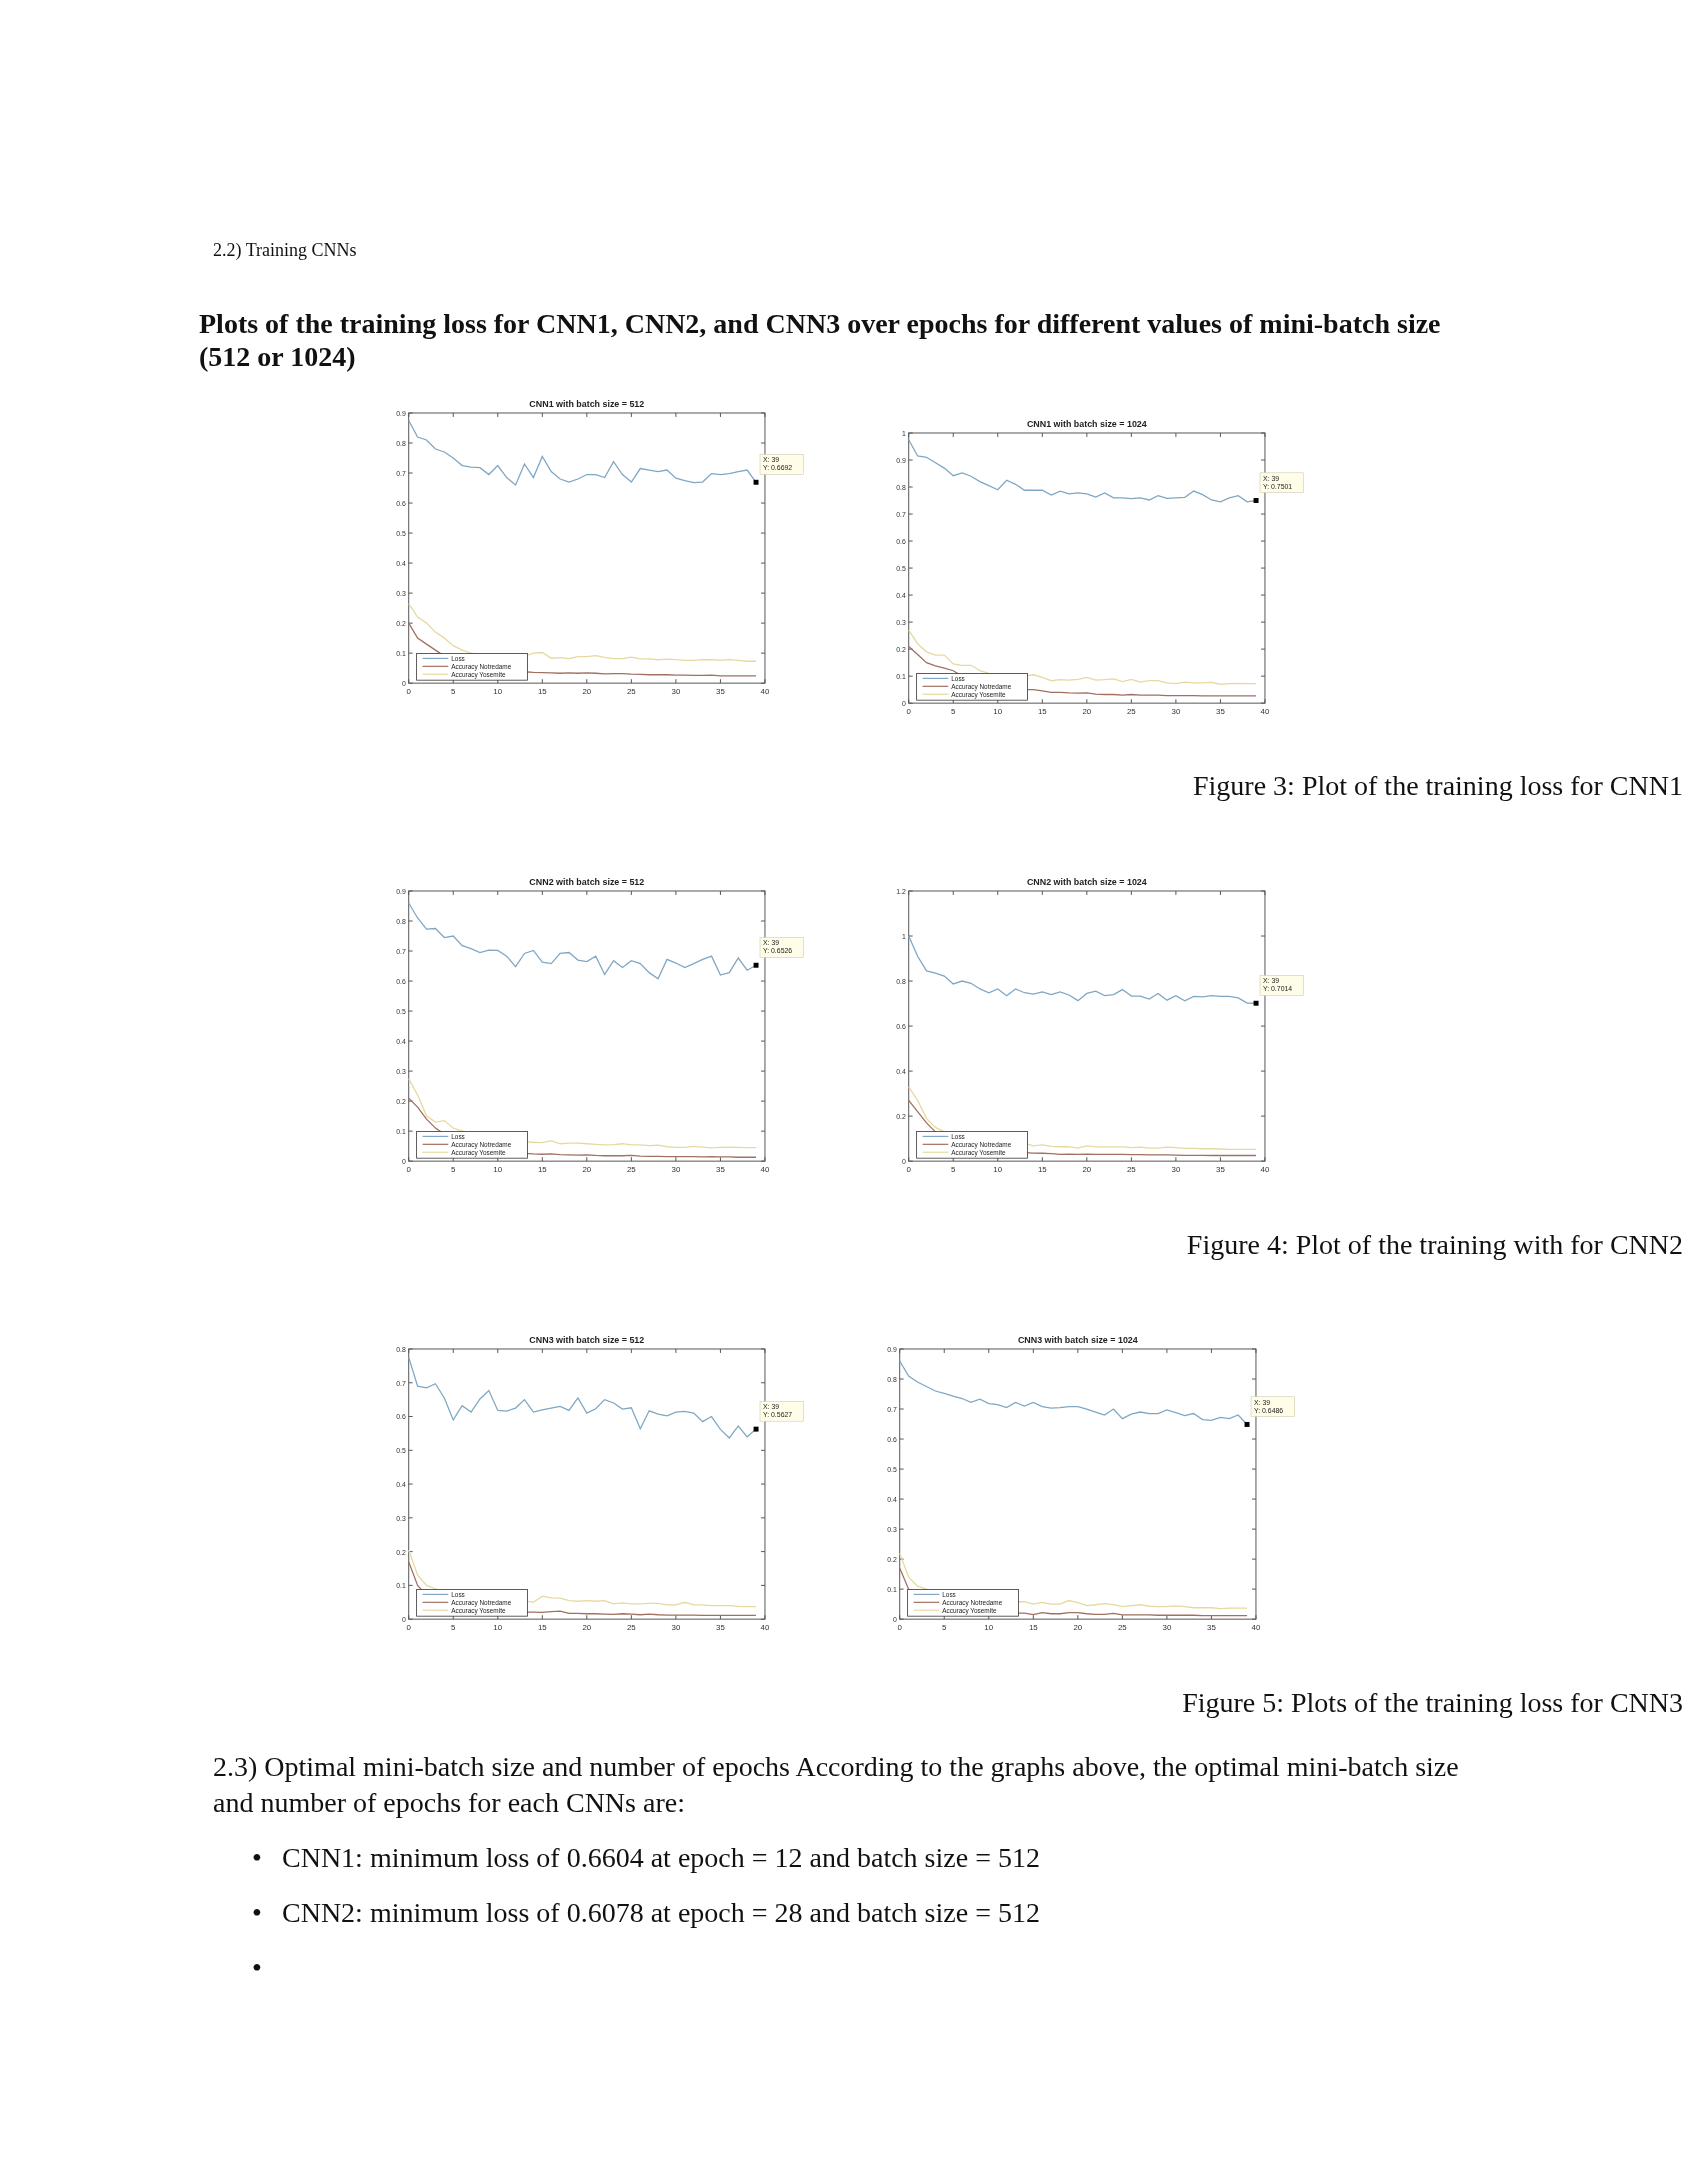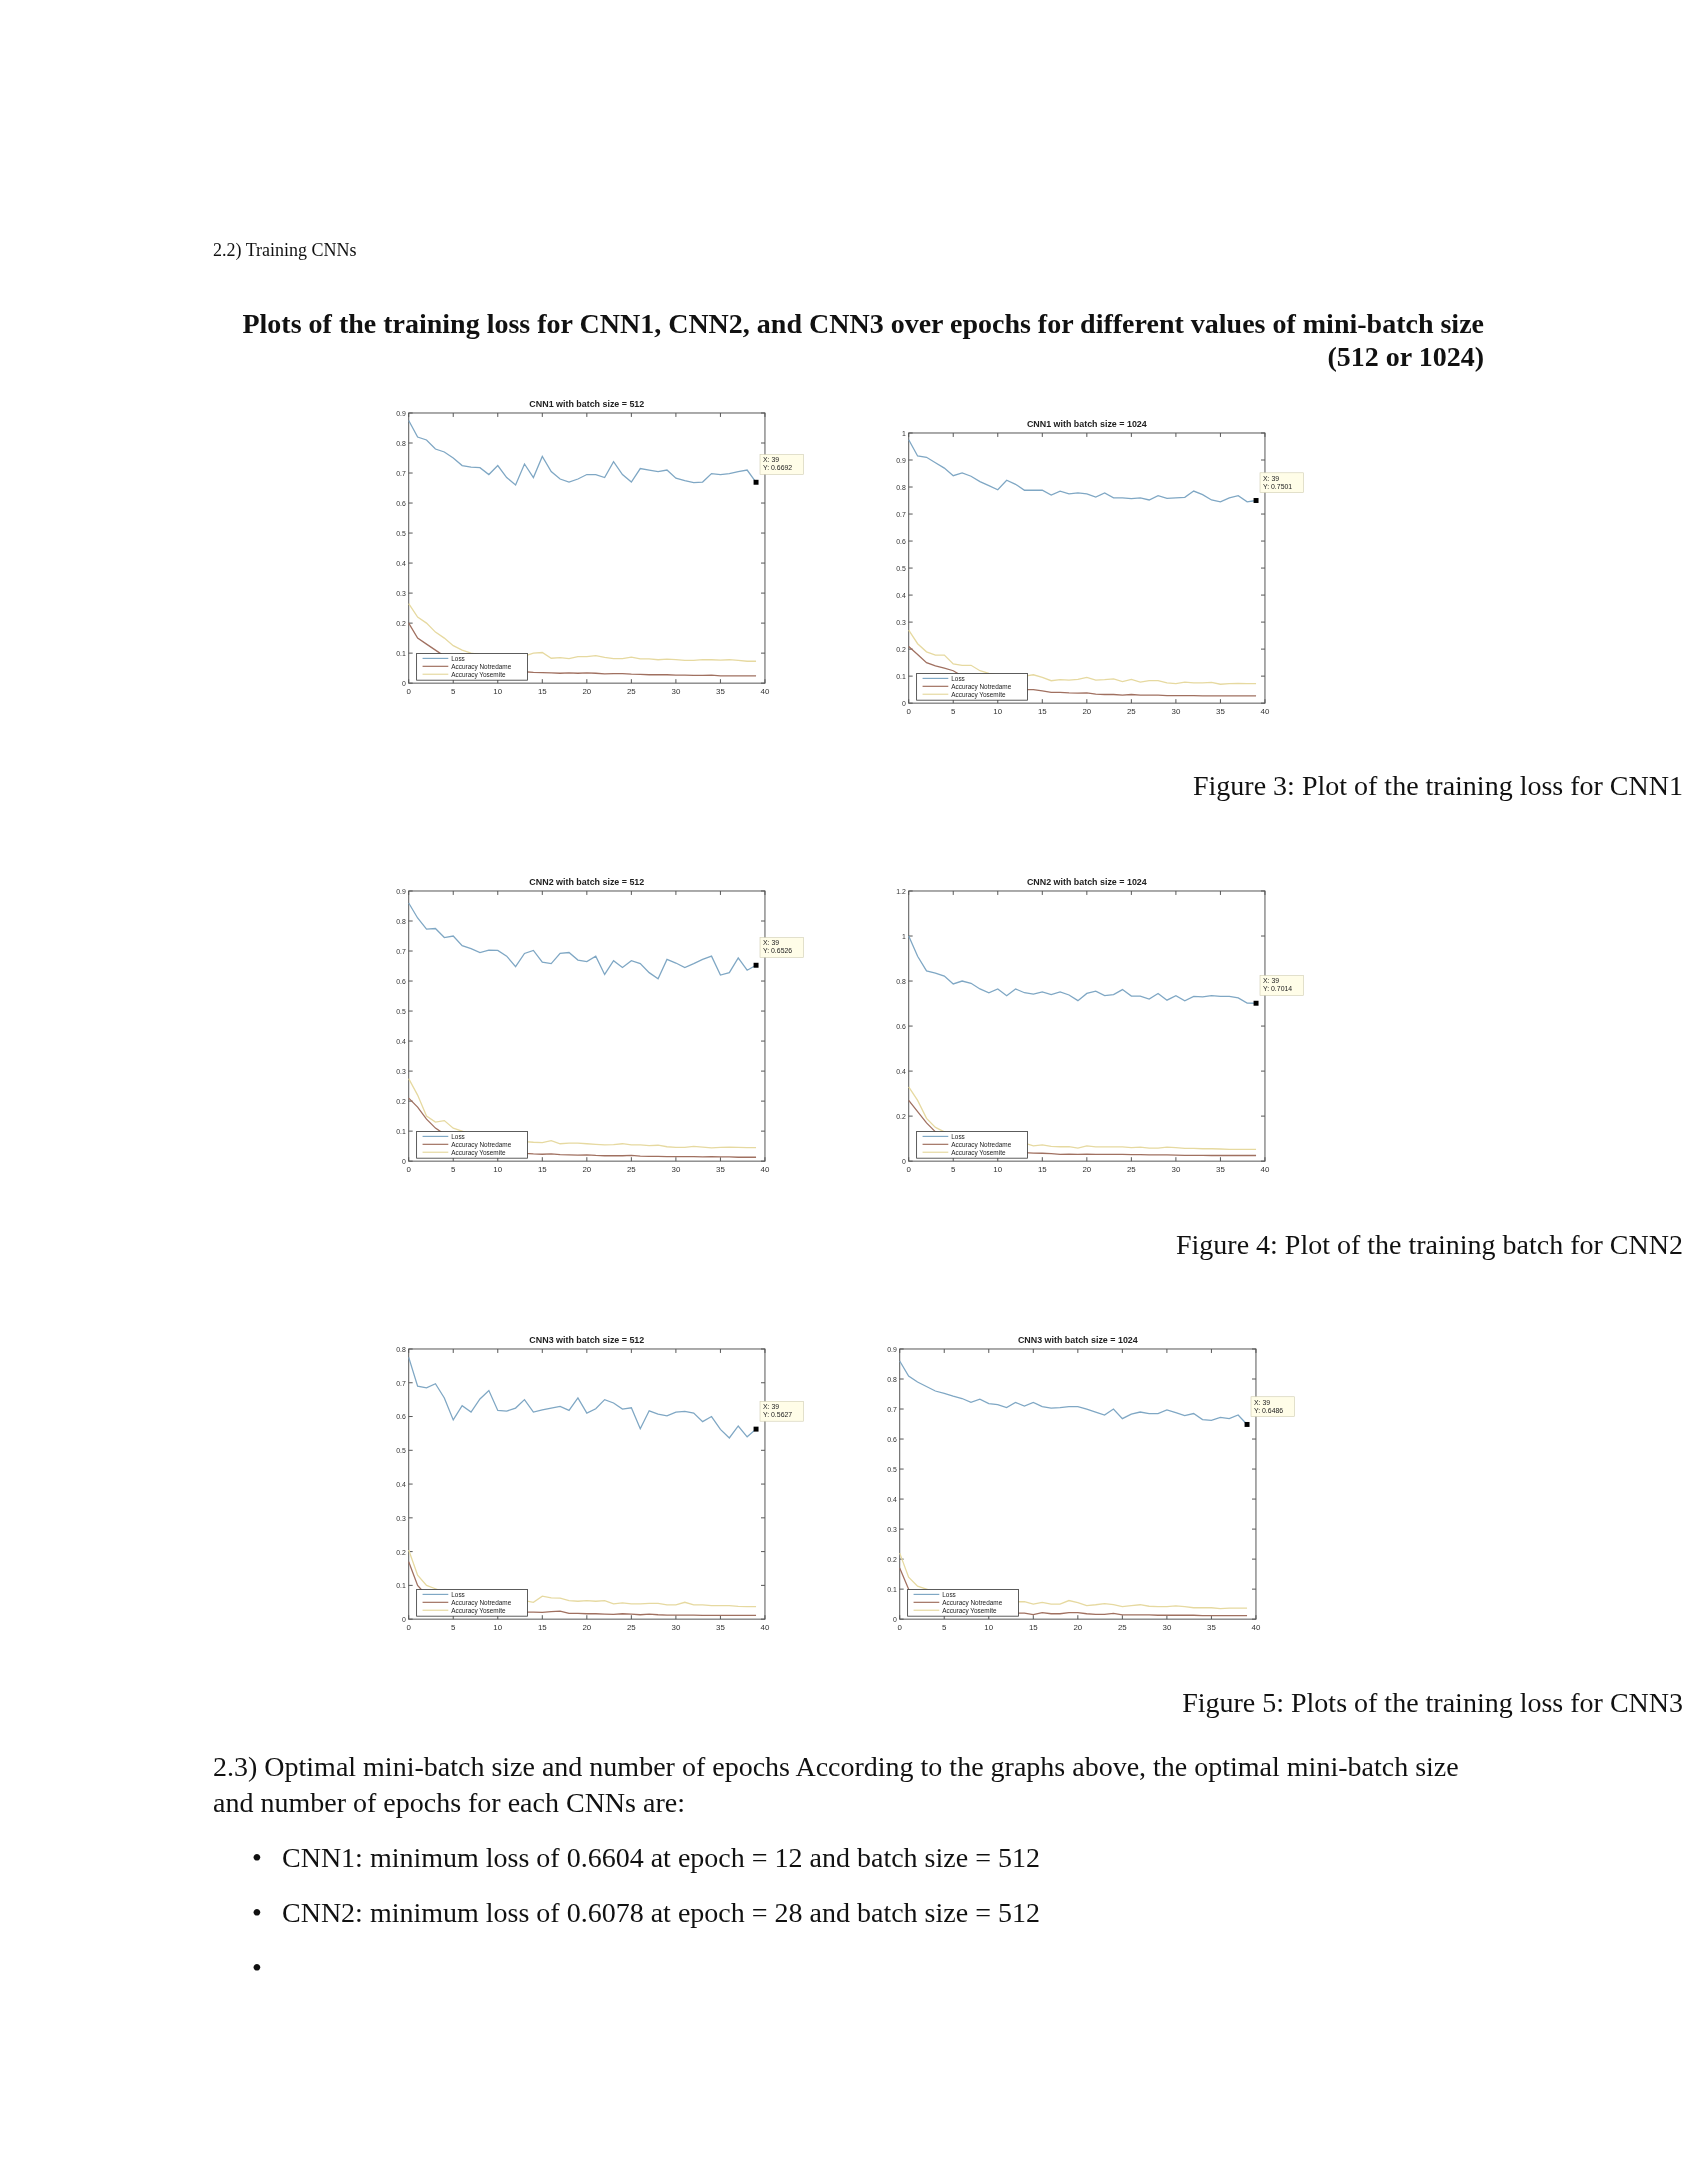--- a/index.html
+++ b/index.html
@@ -1,18 +1,18 @@
 <!DOCTYPE html>
 <html><head>
 <meta charset="utf-8">
 <style>
   html, body { margin: 0; padding: 0; background: #ffffff; }
   body { width: 1683px; height: 2178px; position: relative; font-family: "DejaVu Serif", "Liberation Serif", serif; color: #111; }
   .section-head { position: absolute; left: 213px; top: 240px; font-size: 18px; font-family: "Liberation Serif", serif; }
-  .bold-para { position: absolute; left: 217px; top: 307px; width: 1267px; font-size: 28px; font-weight: bold; line-height: 33px; font-family: "Liberation Serif", serif; text-align: right; }
+  .bold-para { position: absolute; left: 199px; top: 307px; width: 1267px; font-size: 28px; font-weight: bold; line-height: 33px; font-family: "Liberation Serif", serif; }
   .caption { position: absolute; left: 0; width: 1683px; text-align: right; font-size: 28px; font-family: "Liberation Serif", serif; }
   .plot { position: absolute; width: 475px; height: 327px; }
   .plot svg { width: 475px; height: 327px; display: block; overflow: visible; }
   .para23 { position: absolute; left: 213px; top: 1749px; width: 1277px; font-size: 28px; line-height: 36px; font-family: "Liberation Serif", serif; }
   .bullets { position: absolute; left: 252px; top: 1841px; margin: 0; padding: 0; list-style: none; font-size: 28px; font-family: "Liberation Serif", serif; }
   .bullets li { height: 55px; line-height: 33px; position: relative; padding-left: 30px; }
   .bullets li .dot { position: absolute; left: 0; top: 0; }
   svg text { font-family: "Liberation Sans", sans-serif; }
 </style>
 </head>
@@ -318,21 +318,21 @@
       <text x="386" y="123.4315" font-size="7" fill="#222">Y: 0.7014</text>
       <rect x="36" y="265" width="112" height="27" fill="#fff" stroke="#333" stroke-width="0.8"></rect>
       <line x1="42" y1="270" x2="68" y2="270" stroke="#7fa7c4" stroke-width="1.2"></line>
       <text x="71" y="273" font-size="6.5" fill="#222">Loss</text>
       <line x1="42" y1="278" x2="68" y2="278" stroke="#a07060" stroke-width="1.2"></line>
       <text x="71" y="281" font-size="6.5" fill="#222">Accuracy Notredame</text>
       <line x1="42" y1="286" x2="68" y2="286" stroke="#e6d9a0" stroke-width="1.2"></line>
       <text x="71" y="289" font-size="6.5" fill="#222">Accuracy Yosemite</text>
     </svg>
   </div>
-<div class="caption" style="top:1229px;">Figure 4: Plot of the training batch for CNN2</div>
+<div class="caption" style="top:1229px;">Figure 4: Plot of the training with for CNN2</div>
 
 <div class="plot" style="left:381px; top:1327px;">
     <svg viewBox="0 0 480 330" width="475" height="327">
       <text x="208" y="16" text-anchor="middle" font-size="9" font-weight="bold" fill="#222">CNN3 with batch size = 512</text>
       <rect x="28" y="22" width="360" height="273" fill="#fff" stroke="#555" stroke-width="1"></rect>
       <line x1="28" y1="295" x2="28" y2="291" stroke="#555"></line>
       <line x1="28" y1="22" x2="28" y2="26" stroke="#555"></line>
       <text x="28" y="306" text-anchor="middle" font-size="8" fill="#333">0</text>
       <line x1="73" y1="295" x2="73" y2="291" stroke="#555"></line>
       <line x1="73" y1="22" x2="73" y2="26" stroke="#555"></line>

